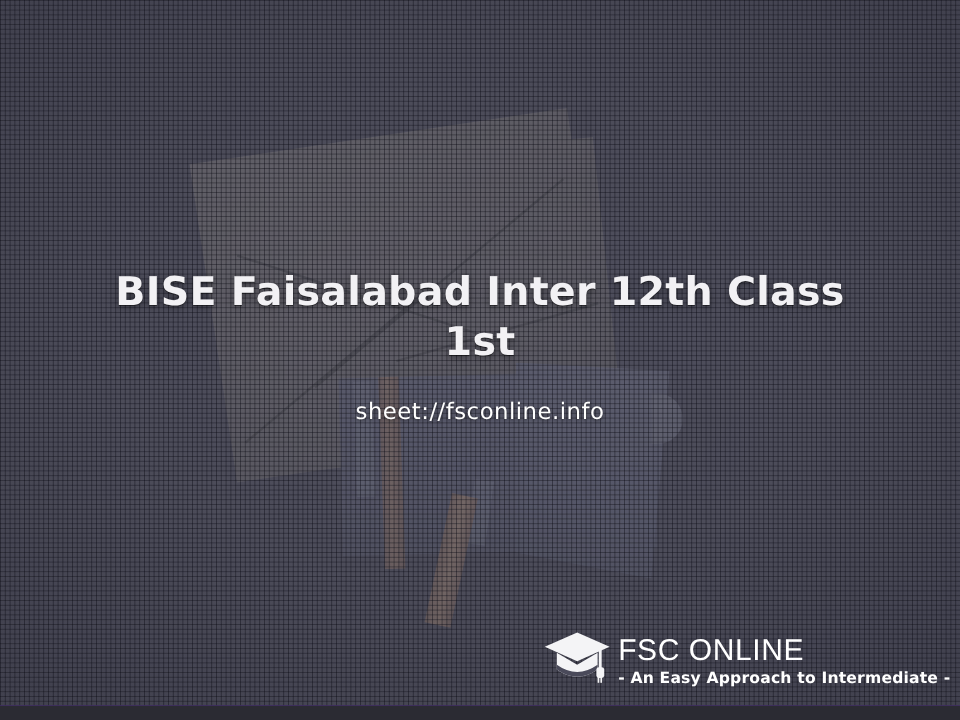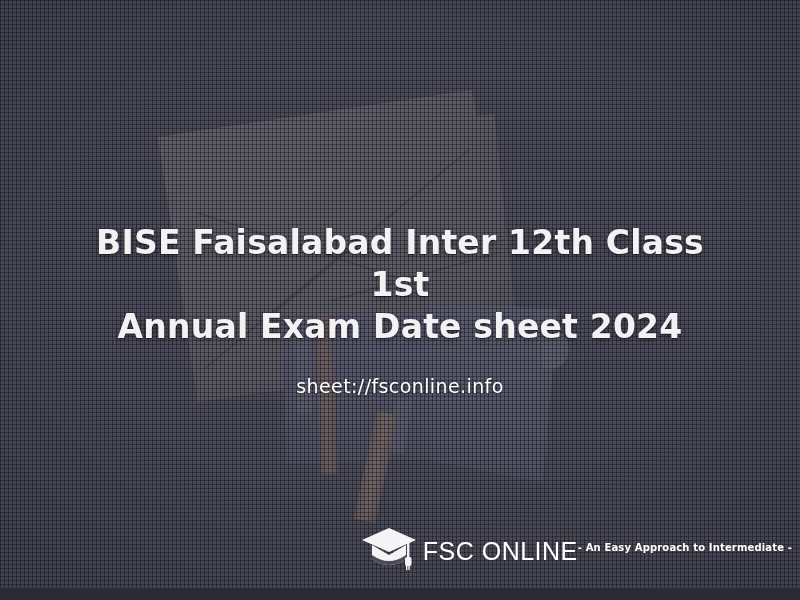--- a/index.html
+++ b/index.html
@@ -166,32 +166,32 @@
   
   .logo {
     position: absolute;
     right: 8px;
     bottom: 10px;
     display: flex;
     align-items: center;
     gap: 6px;
   }
   .logo-cap { display: block; }
-  .logo-text { display: flex; line-height: 1; }
+  .logo-text { display: flex; flex-direction: column; line-height: 1; }
   .logo-name {
     font-family: "Liberation Sans", sans-serif;
     font-size: 25px;
     letter-spacing: 0.5px;
     color: #ffffff;
   }
   .logo-tag {
     margin-top: 4px;
     font-family: "DejaVu Sans", sans-serif;
     font-weight: bold;
-    font-size: 10px;
+    font-size: 13px;
     letter-spacing: 0.15px;
     color: #ffffff;
     text-align: center;
   }
 </style>
 </head>
 <body>
 
 <div class="stage">
 
@@ -214,21 +214,20 @@
     <div class="bar bar-2"></div>
   </div>
 
   <div class="overlay"></div>
   <div class="vignette"></div>
   <div class="mesh"></div>
 
   <div class="content">
     <h1 class="headline">
       <span class="ln">BISE Faisalabad Inter 12th Class 1st</span>
-      <span class="ln">Annual Exam Date sheet 2024</span>
     </h1>
     <div class="url">sheet://fsconline.info</div>
   </div>
 
   <div class="logo">
     <span class="logo-cap">
       <svg width="56" height="50" viewBox="0 0 56 50" aria-hidden="true">
 
         <polygon points="28,4 55,16 28,28 1,16" fill="#f4f4f6"></polygon>
 

